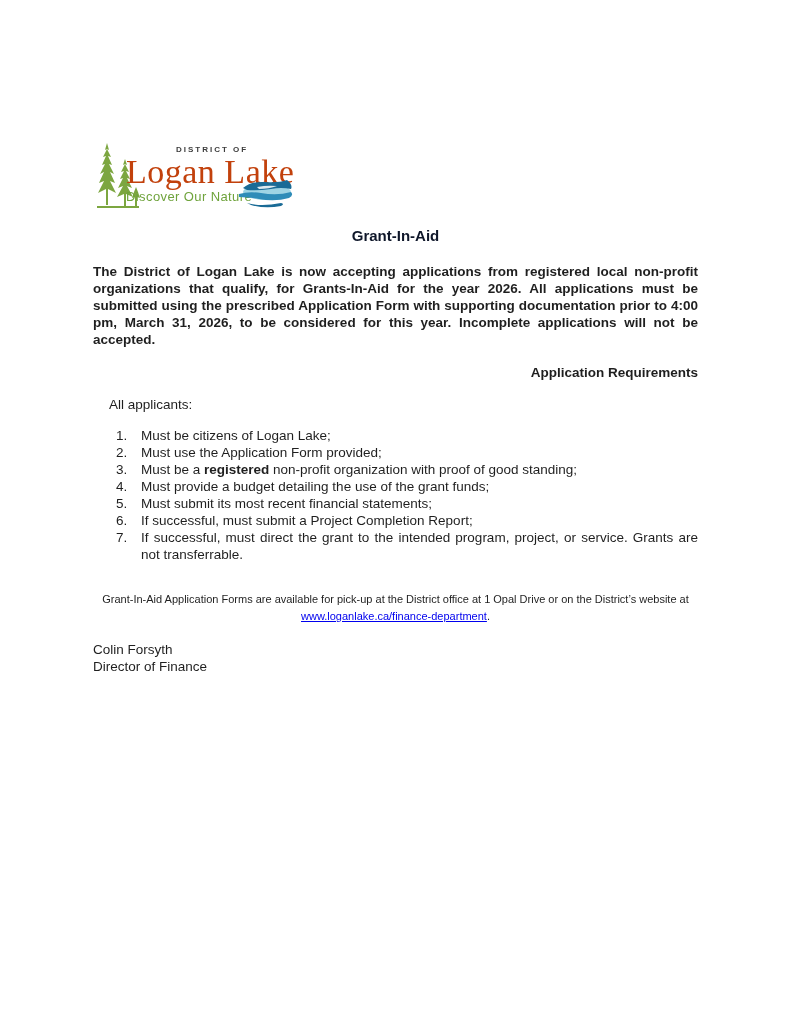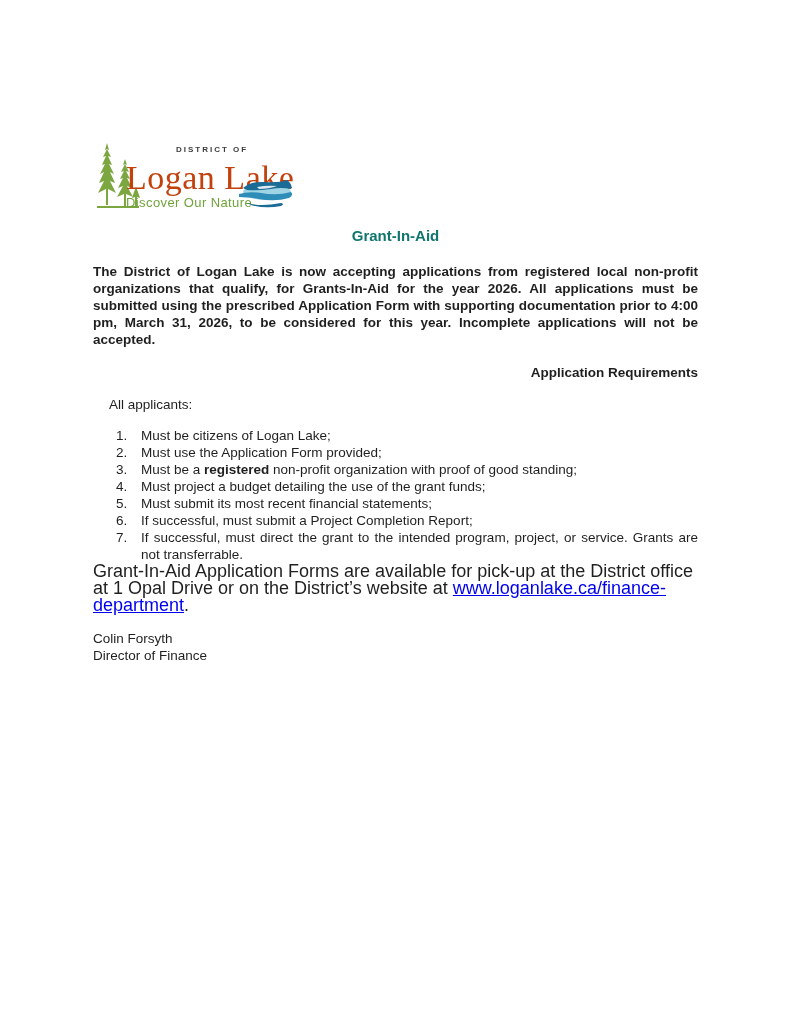--- a/index.html
+++ b/index.html
@@ -35,21 +35,21 @@
     left: 33px;
     top: 2px;
     white-space: nowrap;
   }
   .district-of {
     font-size: 8px;
     letter-spacing: 2px;
     font-weight: bold;
     color: #3c3c3c;
     margin-left: 50px;
-    margin-bottom: 7px;
+    margin-bottom: 1px;
   }
   .logo-name {
     font-family: "Liberation Serif", serif;
     font-size: 34px;
     line-height: 33px;
     color: #c2410c;
     letter-spacing: 0.5px;
   }
   .logo-tagline {
     font-size: 13px;
@@ -63,21 +63,21 @@
     top: 36px;
   }
 
   
   .doc-title {
     margin: 16px 0 0 0;
     text-align: center;
     font-size: 15px;
     font-weight: bold;
     line-height: 20px;
-    color: #0f766e;
+    color: #0f172a;
   }
   .para {
     margin: 17px 0 0 0;
     font-size: 13.5px;
     line-height: 17px;
     font-weight: bold;
   }
   .justify { text-align: justify; }
   .section-heading {
     margin: 16px 0 0 0;
@@ -102,23 +102,24 @@
   }
   .req-num {
     flex: 0 0 25px;
     margin-left: 23px;
   }
   .req-text {
     flex: 1;
     text-align: justify;
   }
   .closing {
-    margin: 0 0 0 0;
-    font-size: 18px;
-    line-height: 17px;
+    margin: 28px 0 0 0;
+    font-size: 11px;
+    line-height: 17px;
+    text-align: center;
   }
   .doc-link {
     color: #0000EE;
     text-decoration: underline;
     cursor: pointer;
   }
   .signature {
     margin: 16px 0 4px 0;
     font-size: 13.5px;
     line-height: 17px;
@@ -170,21 +171,21 @@
     <div class="req-item">
       <span class="req-num">2.</span>
       <span class="req-text">Must use the Application Form provided;</span>
     </div>
     <div class="req-item">
       <span class="req-num">3.</span>
       <span class="req-text"><span>Must be a </span><strong>registered</strong><span> non-profit organization with proof of good standing;</span></span>
     </div>
     <div class="req-item">
       <span class="req-num">4.</span>
-      <span class="req-text">Must project a budget detailing the use of the grant funds;</span>
+      <span class="req-text">Must provide a budget detailing the use of the grant funds;</span>
     </div>
     <div class="req-item">
       <span class="req-num">5.</span>
       <span class="req-text">Must submit its most recent financial statements;</span>
     </div>
     <div class="req-item">
       <span class="req-num">6.</span>
       <span class="req-text">If successful, must submit a Project Completion Report;</span>
     </div>
     <div class="req-item">

